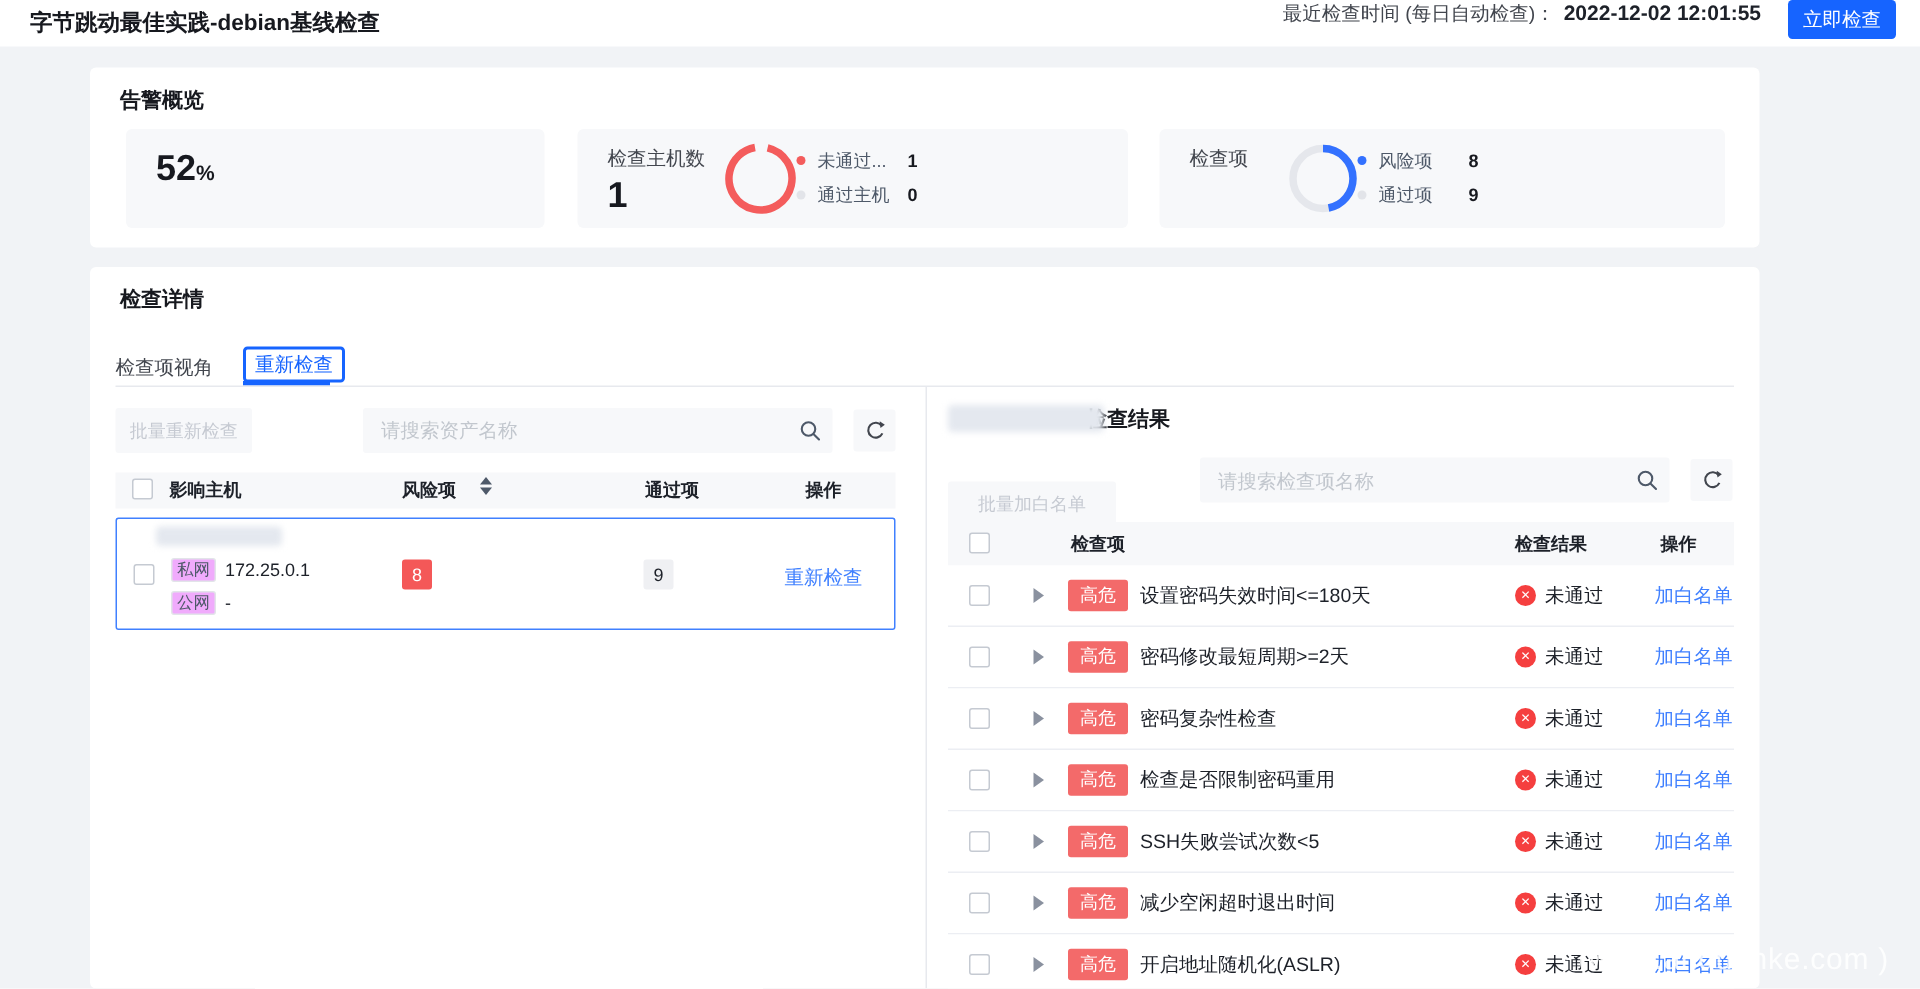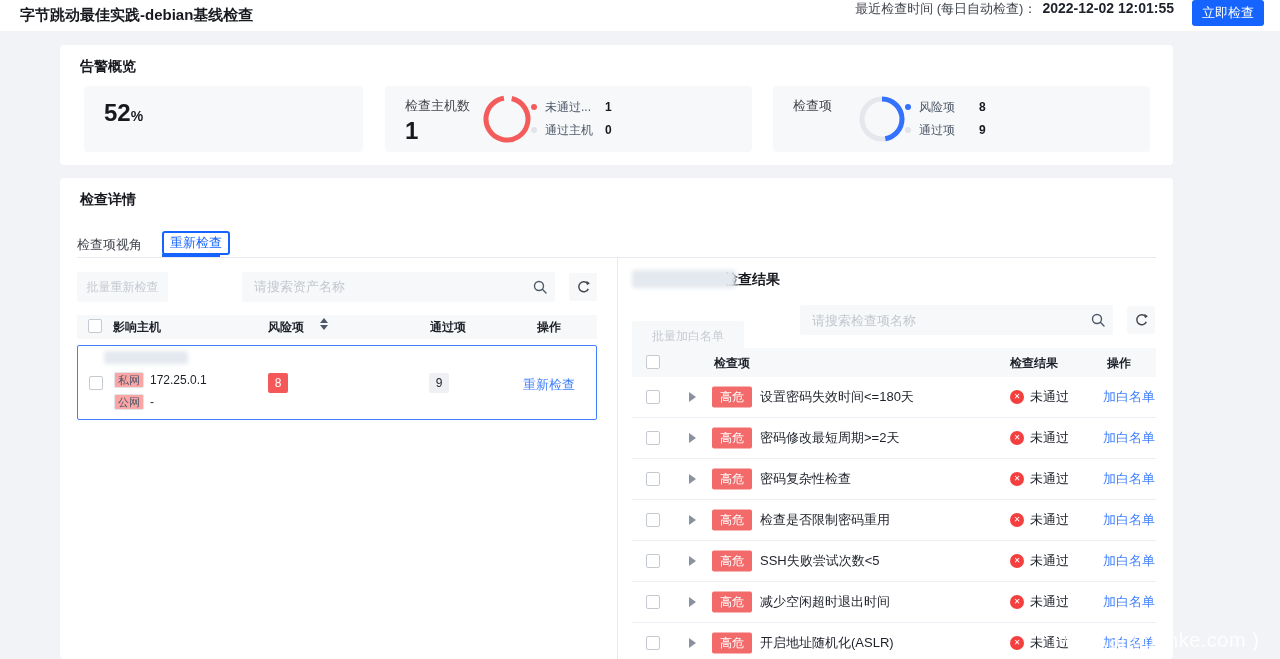--- a/index.html
+++ b/index.html
@@ -62,21 +62,21 @@
   .sorter { display:inline-flex; flex-direction:column; gap:2px; cursor:pointer; vertical-align:middle; }
   .sorter .up   { width:0; height:0; border-left:4px solid transparent; border-right:4px solid transparent; border-bottom:5px solid #4e5969; }
   .sorter .down { width:0; height:0; border-left:4px solid transparent; border-right:4px solid transparent; border-top:5px solid #4e5969; }
 
   
   .host-thead { left:17px; top:137px; width:520px; height:24px; }
   .host-row { position:absolute; left:17px; top:167px; width:520px; height:75px; border:1px solid #4080ff; border-radius:2px; background:#fff; cursor:pointer; }
   .blur-blob { background:#e4e8ef; border-radius:3px; filter:blur(2px); }
   .host-name-blob { position:absolute; left:26px; top:5px; width:84px; height:13px; }
   .ip-line { position:absolute; left:36px; display:flex; align-items:center; height:16px; }
-  .ip-tag { font-size:11px; color:#4e5969; border:1px solid #e2e4e9; border-radius:2px; padding:0 3px; line-height:14px; height:16px; background:#fca5a5; }
+  .ip-tag { font-size:11px; color:#4e5969; border:1px solid #e2e4e9; border-radius:2px; padding:0 3px; line-height:14px; height:16px; background:#f0abfc; }
   .ip-val { font-size:12px; color:#1d2129; margin-left:6px; }
   .count-badge { position:absolute; top:27px; width:20px; height:20px; border-radius:2px; font-size:12px; display:flex; align-items:center; justify-content:center; }
   .badge-risk { left:190px; background:#f45858; color:#fff; }
   .badge-pass { left:351px; background:#eff0f3; color:#1d2129; }
   .link { font-size:13px; color:#4080ff; cursor:pointer; text-decoration:none; white-space:nowrap; }
   .host-action { position:absolute; left:445px; top:30px; }
 
   
   .result-title-wrap { position:absolute; left:572px; top:92px; height:20px; width:300px; }
   .result-title-text { position:absolute; left:92px; top:1px; font-size:14px; font-weight:700; color:#17191f; z-index:1; }

